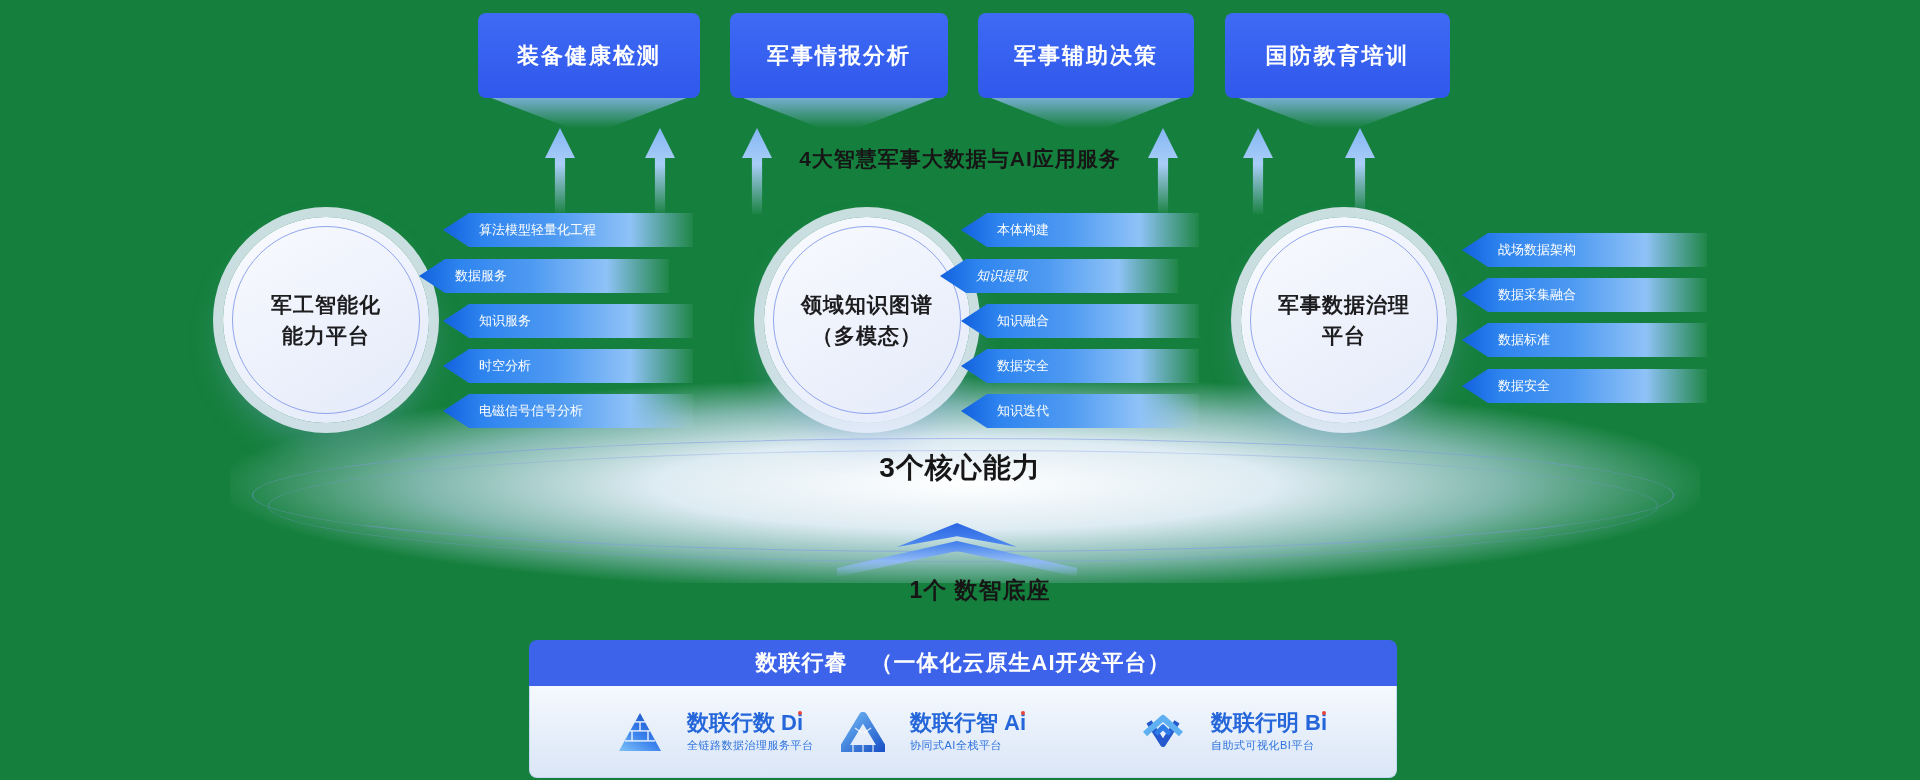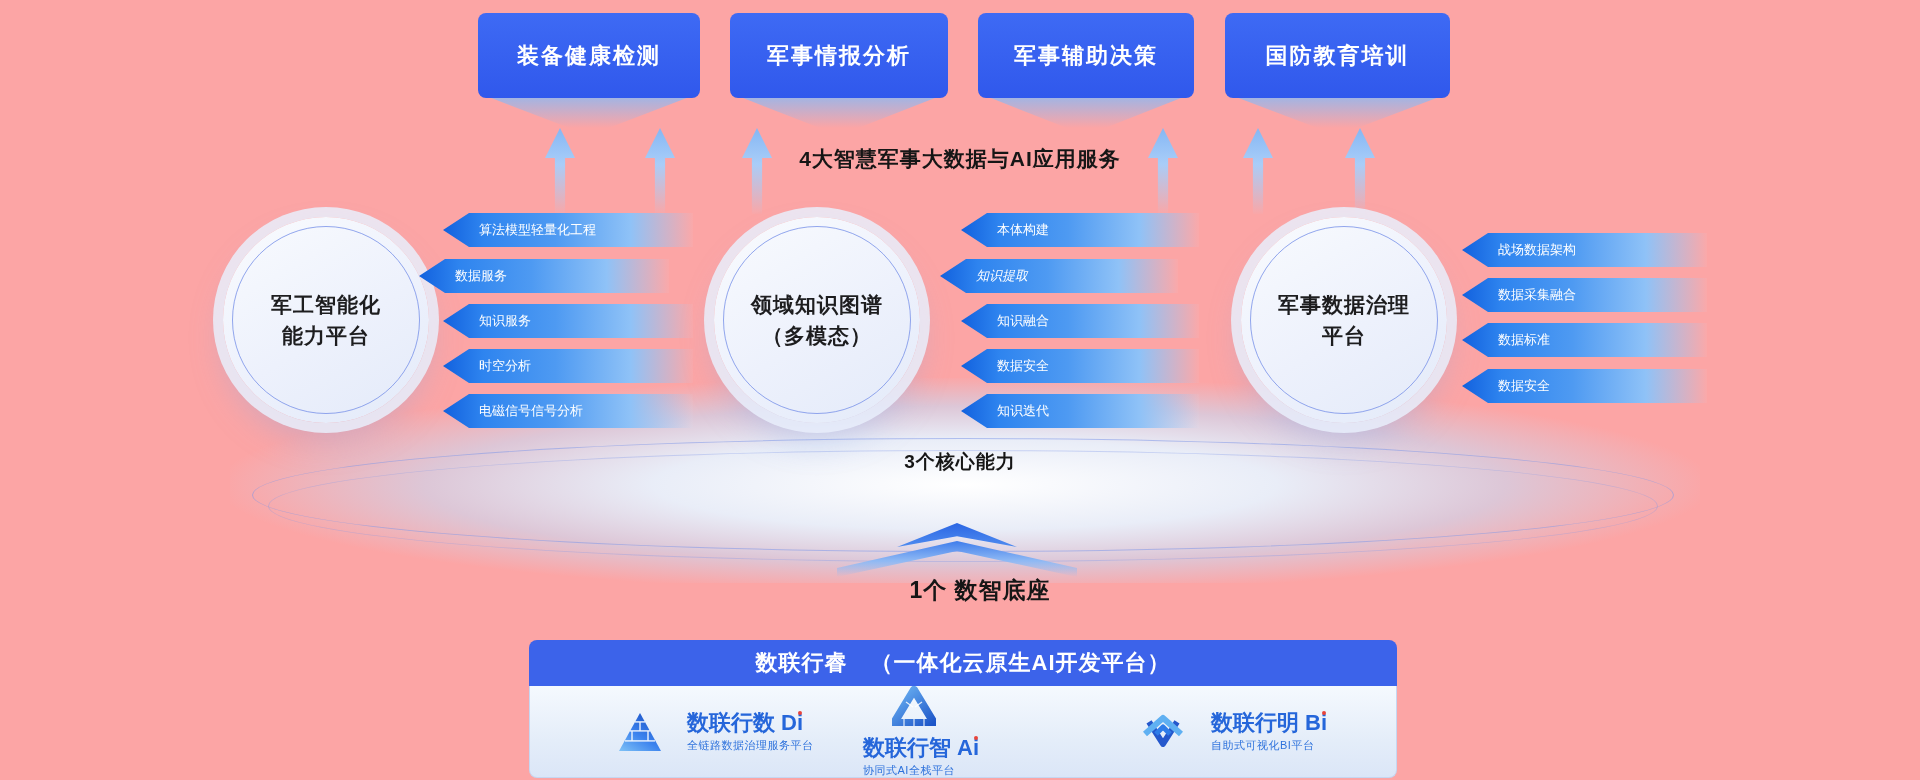--- a/index.html
+++ b/index.html
@@ -1,35 +1,35 @@
 <!DOCTYPE html>
 <html><head>
 <meta charset="utf-8">
 <style>
   html,body{margin:0;padding:0;background:#ffffff;}
   body{font-family:"Liberation Sans","DejaVu Sans",sans-serif;}
-  .canvas{position:relative;width:1920px;height:780px;background:#fca5a5;overflow:hidden;}
+  .canvas{position:relative;width:1920px;height:780px;background:#15803d;overflow:hidden;}
 
   
   .top-box{position:absolute;top:13px;height:85px;background:linear-gradient(180deg,#3E6AF4 0%,#3058EC 100%);
     border-radius:8px;display:flex;align-items:center;justify-content:center;color:#fff;font-size:22px;
     font-weight:bold;letter-spacing:2px;z-index:3;}
   .top-box::after{content:'';position:absolute;left:6%;right:6%;top:100%;height:30px;
     background:linear-gradient(180deg,rgba(142,184,242,.8),rgba(205,228,250,0));
     clip-path:polygon(0 0,100% 0,60% 100%,40% 100%);}
 
   
   .up-arrow{position:absolute;top:128px;width:30px;height:86px;z-index:2;
     clip-path:polygon(50% 0%,100% 35%,67% 35%,67% 100%,33% 100%,33% 35%,0% 35%);
     background:linear-gradient(180deg,#85B7F4 0%,#A9CDF8 42%,rgba(190,220,250,0.03) 100%);}
 
   
   .caption{position:absolute;left:0;width:100%;text-align:center;font-weight:bold;color:#161616;z-index:4;}
   .caption-services{top:145px;font-size:21px;letter-spacing:1px;}
-  .caption-core{top:449px;font-size:19px;letter-spacing:1px;}
+  .caption-core{top:449px;font-size:28px;letter-spacing:1px;}
   .caption-foundation{top:575px;font-size:23px;letter-spacing:1px;padding-left:20px;}
 
   
   .circle{position:absolute;width:206px;height:206px;border-radius:50%;z-index:3;
     background:linear-gradient(150deg,#F9FBFE 0%,#EDF1FC 55%,#E3EAF9 100%);
     box-shadow:0 0 0 10px rgba(233,239,252,0.85),0 18px 32px rgba(140,170,230,0.35);
     display:flex;align-items:center;justify-content:center;text-align:center;}
   .circle::before{content:'';position:absolute;inset:9px;border-radius:50%;
     border:1.5px solid rgba(120,145,232,0.8);}
   .circle-label{font-size:21px;font-weight:bold;color:#1d1d1f;line-height:1.5;letter-spacing:1px;position:relative;}
@@ -56,21 +56,21 @@
     clip-path:polygon(50% 0,100% 75%,100% 100%,50% 28%,0 100%,0 75%);
     background:linear-gradient(180deg,#3F7DEC 0%,#8FB9F4 55%,rgba(205,228,250,0) 100%);}
 
   
   .panel{position:absolute;left:529px;top:640px;width:868px;z-index:3;}
   .panel-header{height:46px;background:#3C63EA;border-radius:8px 8px 0 0;display:flex;align-items:center;
     justify-content:center;color:#fff;font-size:22px;font-weight:bold;letter-spacing:1px;}
   .panel-body{position:relative;height:92px;background:linear-gradient(180deg,#F5F9FE 0%,#E4EDF9 60%,#DBE6F7 100%);
     border:1px solid #C5D7F2;border-top:none;border-radius:0 0 8px 8px;box-sizing:border-box;}
   .product{position:absolute;top:50%;transform:translateY(-50%);display:flex;align-items:center;gap:10px;}
-  .product-1{left:88px;} .product-2{left:318px;flex-direction:column;} .product-3{left:610px;}
+  .product-1{left:88px;} .product-2{left:311px;} .product-3{left:610px;}
   .product-icon svg{display:block;}
   .product-text{display:flex;flex-direction:column;margin-left:15px;}
   .product-name{font-size:22px;font-weight:bold;color:#2566DA;white-space:nowrap;line-height:1.1;display:flex;align-items:baseline;}
   .product-suffix{margin-left:6px;position:relative;}
   .red-dot{position:absolute;width:4px;height:4px;border-radius:50%;background:#E8443A;top:0px;right:1px;}
   .product-subtitle{font-size:11px;color:#2E72DC;margin-top:3px;letter-spacing:0.5px;white-space:nowrap;}
 </style>
 </head>
 <body>
 
@@ -102,21 +102,21 @@
   <div class="ellipse-ring ring-1"></div>
   <div class="ellipse-ring ring-2"></div>
   <div class="caption caption-core">3个核心能力</div>
 
   <div class="circle" style="left:223px;top:217px;">
     <div class="circle-label">
       <span>军工智能化</span>
       <span>能力平台</span>
     </div>
   </div>
-  <div class="circle" style="left:714px;top:217px;">
+  <div class="circle" style="left:764px;top:217px;">
     <div class="circle-label">
       <span>领域知识图谱</span>
       <span>（多模态）</span>
     </div>
   </div>
   <div class="circle" style="left:1241px;top:217px;">
     <div class="circle-label">
       <span>军事数据治理</span>
       <span>平台</span>
     </div>

